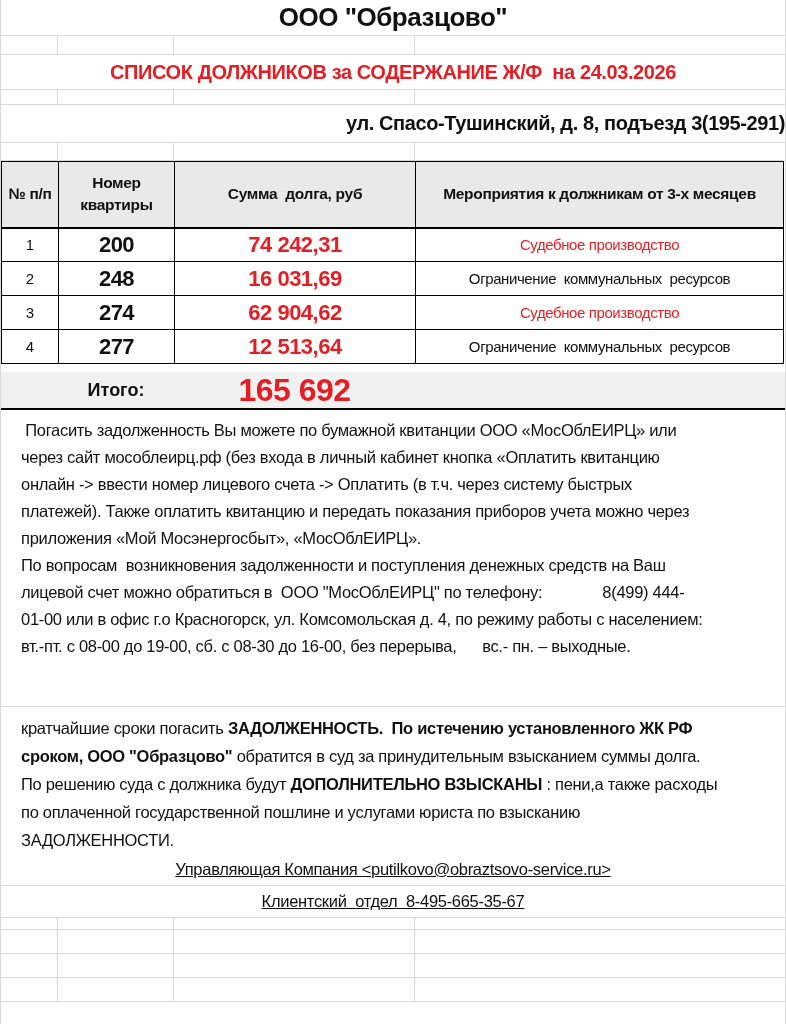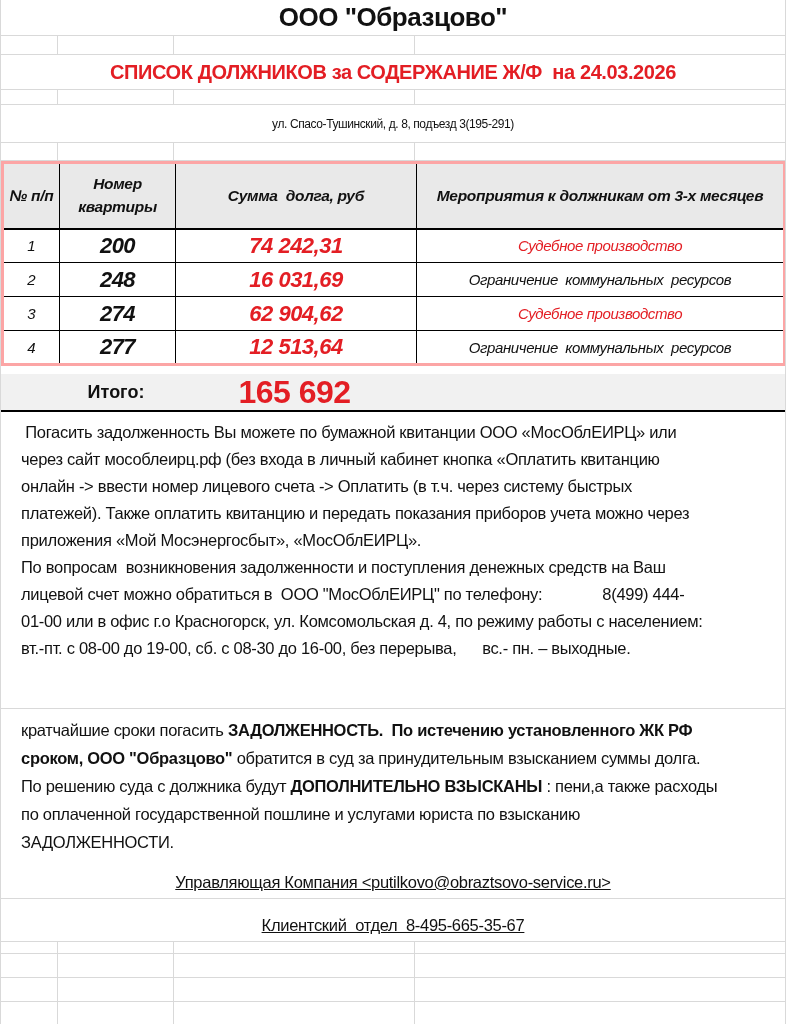--- a/index.html
+++ b/index.html
@@ -6,49 +6,49 @@
     --red:#e31e24; --header-bg:#e9e9e9; --total-bg:#f1f1f1; --grid:#d9d9d9; --ink:#111;
   }
   *{box-sizing:border-box;margin:0;padding:0;}
   html,body{width:786px;background:#fff;}
   body{font-family:"Liberation Sans",sans-serif;color:var(--ink);overflow:hidden;height:1024px;}
   .sheet{width:786px;height:1024px;border-left:1px solid var(--grid);border-right:1px solid var(--grid);overflow:hidden;}
 
   .row-center{display:flex;align-items:center;justify-content:center;text-align:center;white-space:pre;}
   .title-row{height:36px;font-size:26px;font-weight:bold;border-bottom:1px solid var(--grid);letter-spacing:-.5px;}
   .subtitle-row{height:35px;font-size:20px;font-weight:bold;color:var(--red);border-bottom:1px solid var(--grid);letter-spacing:-.4px;}
-  .address-row{height:38px;font-size:12px;font-weight:normal;border-bottom:1px solid var(--grid);letter-spacing:-.4px;}
+  .address-row{height:38px;font-size:20px;font-weight:bold;border-bottom:1px solid var(--grid);letter-spacing:-.4px;justify-content:flex-end;}
 
   .grid-row{display:flex;border-bottom:1px solid var(--grid);}
   .grid-row .gc{border-right:1px solid var(--grid);height:100%;}
   .gc1{width:57px;} .gc2{width:116px;} .gc3{width:241px;} .gc4{flex:1;border-right:none !important;}
   .h20{height:19px;} .h15{height:15px;} .h19{height:18px;}
   .h12{height:12px;} .h24{height:24px;}
 
-  table{width:766px;border-collapse:collapse;table-layout:fixed;border:3px solid #fca5a5;font-style:italic;}
+  table{width:766px;border-collapse:collapse;table-layout:fixed;border:1px solid #fca5a5;}
   col.w1{width:57px;} col.w2{width:116px;} col.w3{width:241px;} col.w4{width:368px;}
   th,td{border:1px solid #000;text-align:center;vertical-align:middle;white-space:pre;overflow:hidden;}
   thead th{background:var(--header-bg);height:66px;font-size:15.5px;font-weight:bold;border-bottom:2px solid #000;letter-spacing:-.3px;line-height:1.45;}
   tbody td{height:34px;}
   .c-num{font-size:15px;font-weight:normal;}
   .c-apt{font-size:22px;font-weight:bold;letter-spacing:-.5px;}
   .c-debt{font-size:22px;font-weight:bold;color:var(--red);letter-spacing:-.5px;}
   .c-act{font-size:15px;letter-spacing:-.4px;}
   .red{color:var(--red);}
 
   .total-row{position:relative;height:38px;background:var(--total-bg);border-bottom:2px solid #000;margin-top:8px;}
   .total-label{position:absolute;left:57px;width:116px;top:0;height:100%;display:flex;align-items:center;justify-content:center;font-size:18px;font-weight:bold;}
   .total-value{position:absolute;left:173px;width:241px;top:0;height:100%;display:flex;align-items:center;justify-content:center;font-size:32px;font-weight:bold;color:var(--red);letter-spacing:-.5px;}
 
   .para{padding:7px 4px 0 20px;font-size:16.5px;letter-spacing:-.3px;}
   .para .line{white-space:pre;line-height:27px;}
   .warning .line{line-height:28px;}
   .b{font-weight:bold;}
   .gap1{height:47px;border-bottom:1px solid var(--grid);}
-  .footer-line{height:32px;display:flex;align-items:center;justify-content:center;font-size:16.5px;letter-spacing:-.3px;border-bottom:1px solid var(--grid);margin-top:11px;}
+  .footer-line{height:32px;display:flex;align-items:center;justify-content:center;font-size:16.5px;letter-spacing:-.3px;border-bottom:1px solid var(--grid);}
   .footer-line span{text-decoration:underline;white-space:pre;}
 </style>
 </head>
 <body>
 
 <div class="sheet">
 
   <div class="row-center title-row">
     <span>ООО "Образцово"</span>
   </div>

